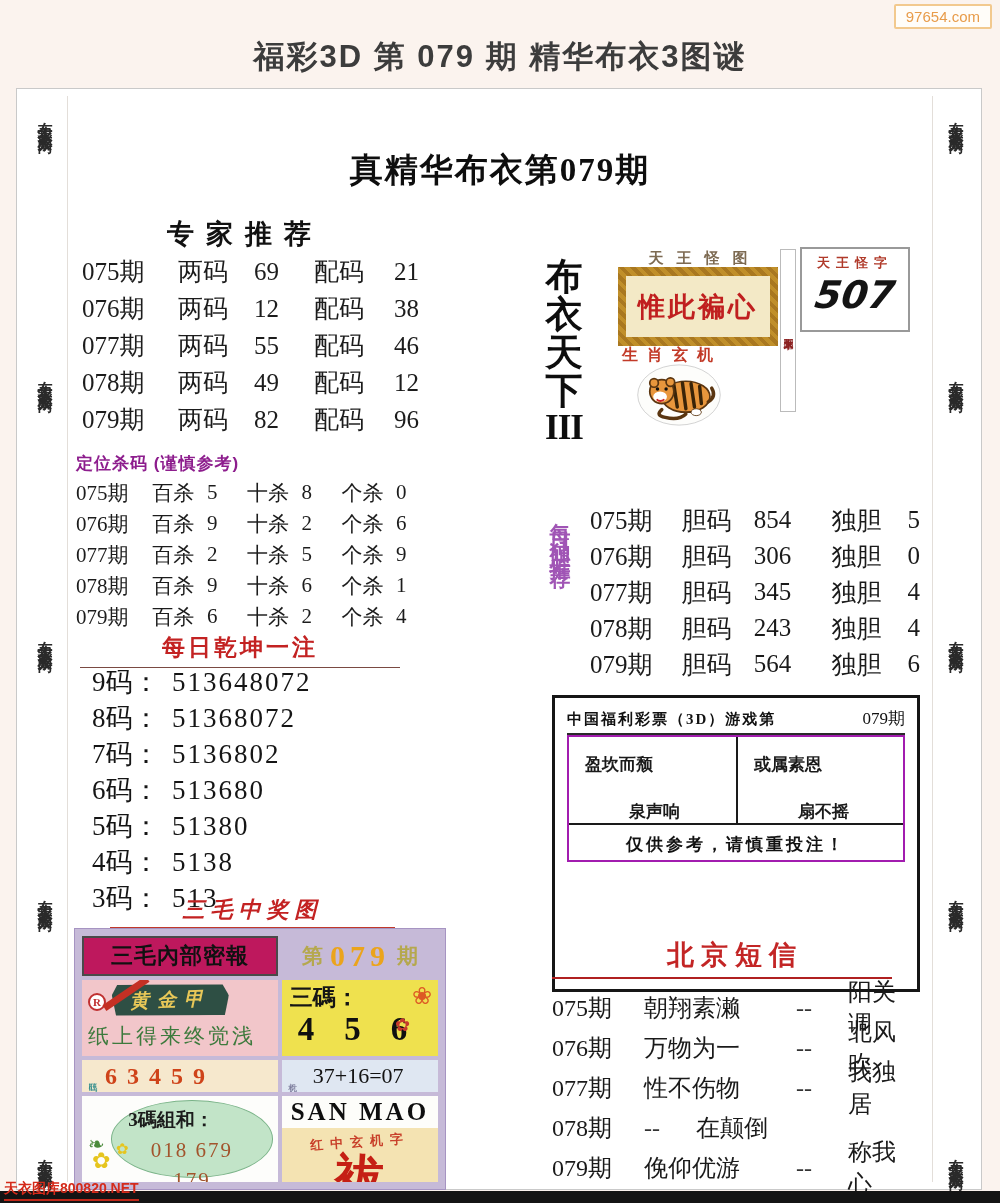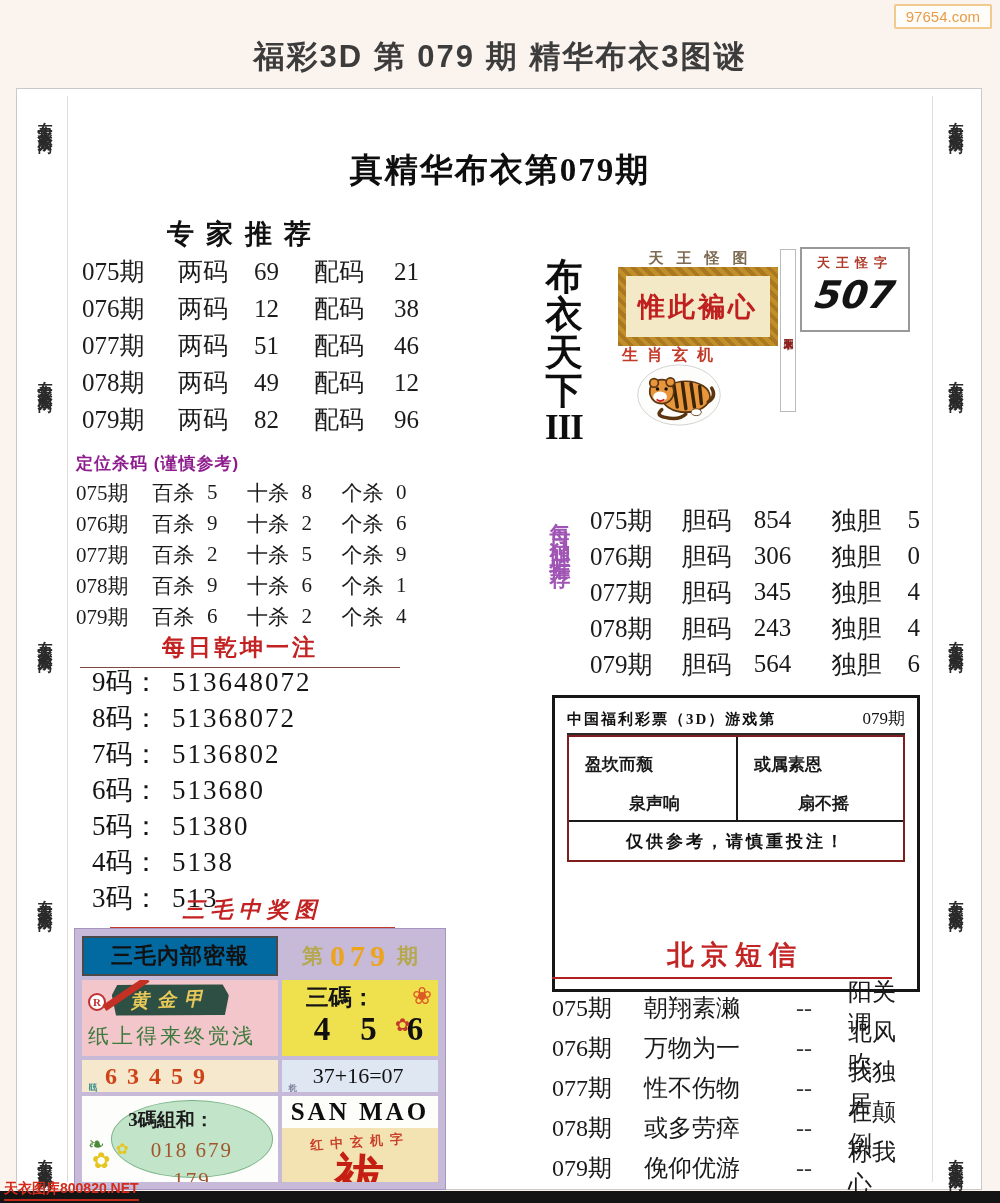--- a/index.html
+++ b/index.html
@@ -45,37 +45,37 @@
   .qrow .qk{width:80px;} .qrow .qv{letter-spacing:2px;}
 
   .sm-title { left:110px; top:895px; width:285px; text-align:center; color:#c32222;
               font-size:22px; font-weight:bold; font-style:italic; letter-spacing:6px;
               padding-bottom:2px; border-bottom:1px solid #c0392b; }
 
   .sanmao { left:74px; top:928px; width:372px; height:262px; background:#c6bad8;
             border:1px solid #a694c2; padding:7px; display:grid;
             grid-template-columns:55% 1fr; grid-template-rows:40px 76px 32px 1fr; gap:4px; }
   .sm-cell { position:relative; overflow:hidden; }
-  .sm-secret { background:#0369a1; border:2px solid #4a4a4a; display:flex; align-items:center;
+  .sm-secret { background:#be185d; border:2px solid #4a4a4a; display:flex; align-items:center;
                justify-content:center; font-size:22px; font-weight:bold; color:#111; letter-spacing:1px;}
   .sm-issue { display:flex; align-items:center; justify-content:center; gap:7px; }
   .sm-issue .fx { color:#b5a84e; font-size:21px; font-weight:bold; }
   .sm-issue .num { color:#eba41c; font-size:30px; font-weight:bold; letter-spacing:5px; }
   .sm-pink { background:#f2c6ca; padding:3px 6px; }
   .reg-mark { display:inline-block; width:18px; height:18px; border:2px solid #c03030; border-radius:50%;
               color:#c03030; font-size:11px; line-height:15px; text-align:center; font-weight:bold;
               vertical-align:middle; background:#fff; }
   .gold-banner { display:inline-block; background:#2e4f44; color:#e8c858; font-size:19px; font-weight:bold;
                  font-style:italic; padding:4px 18px; letter-spacing:8px; margin-left:6px;
                  clip-path:polygon(0 30%, 5% 0, 95% 10%, 100% 42%, 96% 100%, 3% 90%);
                  transform:rotate(-2deg); }
   .red-slash { position:absolute; left:18px; top:10px; width:52px; height:7px; background:#c43024;
                transform:rotate(-34deg); }
   .sm-poem { font-size:21px; color:#3d7a3d; letter-spacing:3px; margin-top:5px; }
-  .sm-yellow { background:#efe14e; padding:2px 24px; }
+  .sm-yellow { background:#efe14e; padding:2px 8px; }
   .sanma-label { font-size:23px; font-weight:bold; color:#151515; }
   .sanma-digits { display:flex; gap:30px; font-size:33px; font-weight:bold; color:#101010;
                   margin:0 0 0 8px; line-height:1; }
   .flower { position:absolute; color:#dd5a24; }
   .sm-cream { background:#f6e8cd; display:flex; align-items:center; padding:0 6px; }
   .mini-label { writing-mode:vertical-rl; text-orientation:upright; font-size:9px; color:#2e8b8b;
                 line-height:1; margin-right:8px; font-family:"Liberation Sans", sans-serif; }
   .sm-code-num { color:#cf4319; font-size:24px; font-weight:bold; letter-spacing:10px; }
   .sm-blue { background:#dfe7f2; display:flex; align-items:center; padding:0 6px; }
   .sm-sum { font-size:22px; color:#111; margin-left:8px; }
@@ -136,25 +136,25 @@
           padding:9px 12px; }
   .yiju-header { display:flex; justify-content:space-between; align-items:baseline;
                  border-bottom:2px solid #2a2a2a; padding-bottom:3px; }
   .yiju-h-left { font-size:15px; font-weight:bold; letter-spacing:2px; color:#111; }
   .yiju-h-right { font-size:17px; color:#111; }
   .yiju-titlerow { display:flex; align-items:center; justify-content:space-between; margin:5px 2px 6px; }
   .globe { width:36px; height:30px; border-radius:50%; border:2px solid #23536e;
            background:radial-gradient(circle at 35% 30%, rgba(255,255,255,.78), transparent 42%),
                       conic-gradient(#c84038,#e0b840,#3f9850,#2f5fc0,#7a35b8,#c84038); }
   .yiju-title { color:#c53a28; font-size:27px; font-weight:bold; letter-spacing:1px; }
-  .yiju-inner { border:2px solid #7f1d1d; height:127px; display:grid;
+  .yiju-inner { border:2px solid #a21caf; height:127px; display:grid;
                 grid-template-columns:1fr 1fr; grid-template-rows:1fr 40px; }
   .yiju-cell { padding:16px 8px 0 16px; font-size:17px; font-weight:bold; color:#1a1a1a; }
   .yiju-cell-r { border-left:2px solid #1a1a1a; }
-  .yiju-line2 { margin:16px 0 0 44px; }
+  .yiju-line2 { margin:24px 0 0 44px; }
   .yiju-footer { grid-column:1 / span 2; border-top:2px solid #1a1a1a; display:flex; align-items:center;
                  justify-content:center; font-size:17px; font-weight:bold; letter-spacing:3px; color:#111; }
 
   .bj-title { left:600px; top:937px; width:270px; text-align:center; color:#c32525;
               font-size:27px; font-weight:bold; letter-spacing:7px; }
   .bj-line { left:552px; top:977px; width:340px; border-top:2px solid #b02020; }
   .bj-rows { left:552px; top:988px; width:350px; }
   .brow { display:flex; height:40px; align-items:center; font-size:24px; color:#1a1a1a; }
   .brow .c1{width:92px;} .brow .c2{width:152px;} .brow .c3{width:52px; color:#333;} .brow .c4{flex:1;}
 
@@ -201,21 +201,21 @@
     <div class="erow">
         <span class="c1">076期</span>
         <span class="c2">两码</span>
         <span class="c3">12</span>
         <span class="c4">配码</span>
         <span class="c5">38</span>
       </div>
     <div class="erow">
         <span class="c1">077期</span>
         <span class="c2">两码</span>
-        <span class="c3">51</span>
+        <span class="c3">55</span>
         <span class="c4">配码</span>
         <span class="c5">46</span>
       </div>
     <div class="erow">
         <span class="c1">078期</span>
         <span class="c2">两码</span>
         <span class="c3">49</span>
         <span class="c4">配码</span>
         <span class="c5">12</span>
       </div>
@@ -466,21 +466,20 @@
         <span class="c4">北风吹</span>
       </div>
     <div class="brow">
         <span class="c1">077期</span>
         <span class="c2">性不伤物</span>
         <span class="c3">--</span>
         <span class="c4">我独居</span>
       </div>
     <div class="brow">
         <span class="c1">078期</span>
-        <span class="c2">或多劳瘁</span>
         <span class="c3">--</span>
         <span class="c4">在颠倒</span>
       </div>
     <div class="brow">
         <span class="c1">079期</span>
         <span class="c2">俛仰优游</span>
         <span class="c3">--</span>
         <span class="c4">称我心</span>
       </div>
   </div>

